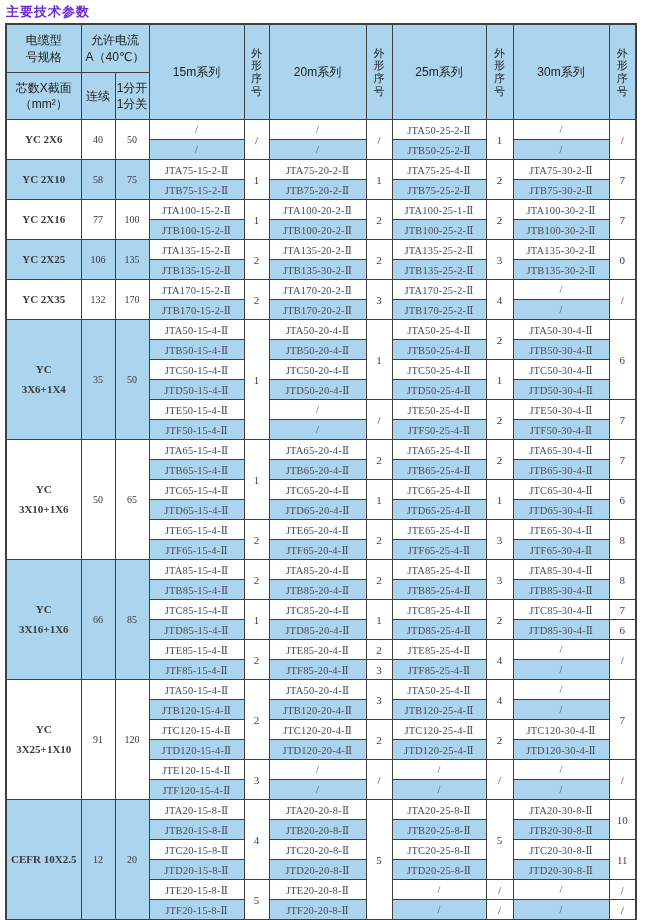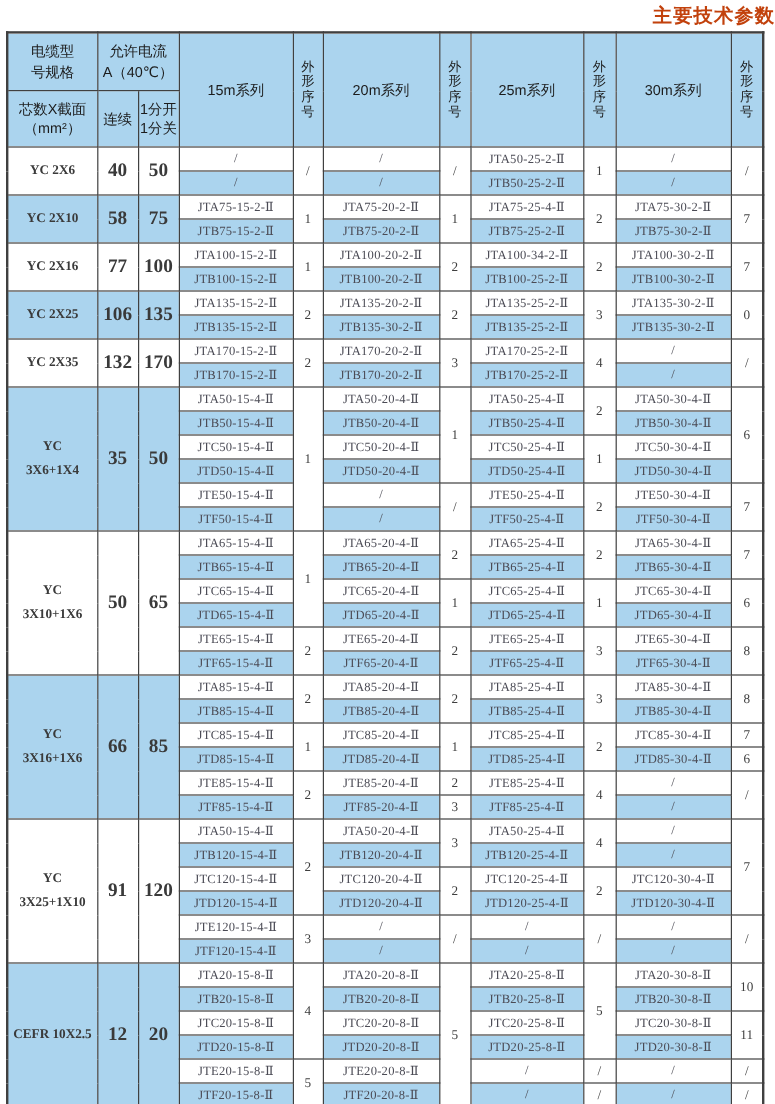--- a/index.html
+++ b/index.html
@@ -1,26 +1,26 @@
 <!DOCTYPE html>
 <html><head>
 <meta charset="utf-8">
 <style>
   html,body{margin:0;padding:0;background:#ffffff;}
   body{width:646px;height:920px;font-family:"Liberation Serif","DejaVu Serif",serif;-webkit-font-smoothing:antialiased;}
-  .page-title{font-family:"Liberation Sans","DejaVu Sans",sans-serif;font-weight:bold;font-size:16px;color:#c2410c;margin:3px 0 2px 6px;letter-spacing:1px;text-align:right;}
+  .page-title{font-family:"Liberation Sans","DejaVu Sans",sans-serif;font-weight:bold;font-size:13px;color:#6d28d9;margin:3px 0 2px 6px;letter-spacing:1px;}
   table{border-collapse:collapse;margin-left:5px;table-layout:fixed;width:616px;border:2px solid #404040;}
   th,td{border:1px solid #404040;padding:0;text-align:center;vertical-align:middle;overflow:hidden;}
   th.hdr{background:#abd4ee;font-family:"Liberation Sans","DejaVu Sans",sans-serif;font-weight:normal;font-size:12px;color:#1c1c1c;white-space:pre-line;line-height:1.35;}
   th.top{height:47px;}
   th.bot{height:46px;}
   th.outline-h{font-size:11px;}
   .vch{display:block;line-height:1.15;}
   td.model{font-size:11px;color:#3a3a3a;white-space:pre-line;line-height:1.8;font-weight:bold;}
-  td.num{font-size:16px;color:#3a3a3a;font-weight:bold;}
+  td.num{font-size:10px;color:#3a3a3a;}
   td.val{font-size:10.5px;color:#4b4b55;height:19px;letter-spacing:0.2px;}
   td.onum{font-size:11px;color:#3f3f3f;background:#ffffff;}
   .blue{background:#abd4ee;}
   .white{background:#ffffff;}
 </style>
 </head>
 <body>
 
 <div class="page-title">主要技术参数</div>
 
@@ -101,21 +101,21 @@
         <td class="val blue">JTB75-30-2-Ⅱ</td>
       </tr>
       <tr>
         <td class="model white" rowspan="2">YC 2X16</td>
         <td class="num white" rowspan="2">77</td>
         <td class="num white" rowspan="2">100</td>
         <td class="val white">JTA100-15-2-Ⅱ</td>
         <td class="onum" rowspan="2">1</td>
         <td class="val white">JTA100-20-2-Ⅱ</td>
         <td class="onum" rowspan="2">2</td>
-        <td class="val white">JTA100-34-2-Ⅱ</td>
+        <td class="val white">JTA100-25-1-Ⅱ</td>
         <td class="onum" rowspan="2">2</td>
         <td class="val white">JTA100-30-2-Ⅱ</td>
         <td class="onum" rowspan="2">7</td>
       </tr>
       <tr>
         <td class="val blue">JTB100-15-2-Ⅱ</td>
         <td class="val blue">JTB100-20-2-Ⅱ</td>
         <td class="val blue">JTB100-25-2-Ⅱ</td>
         <td class="val blue">JTB100-30-2-Ⅱ</td>
       </tr>

